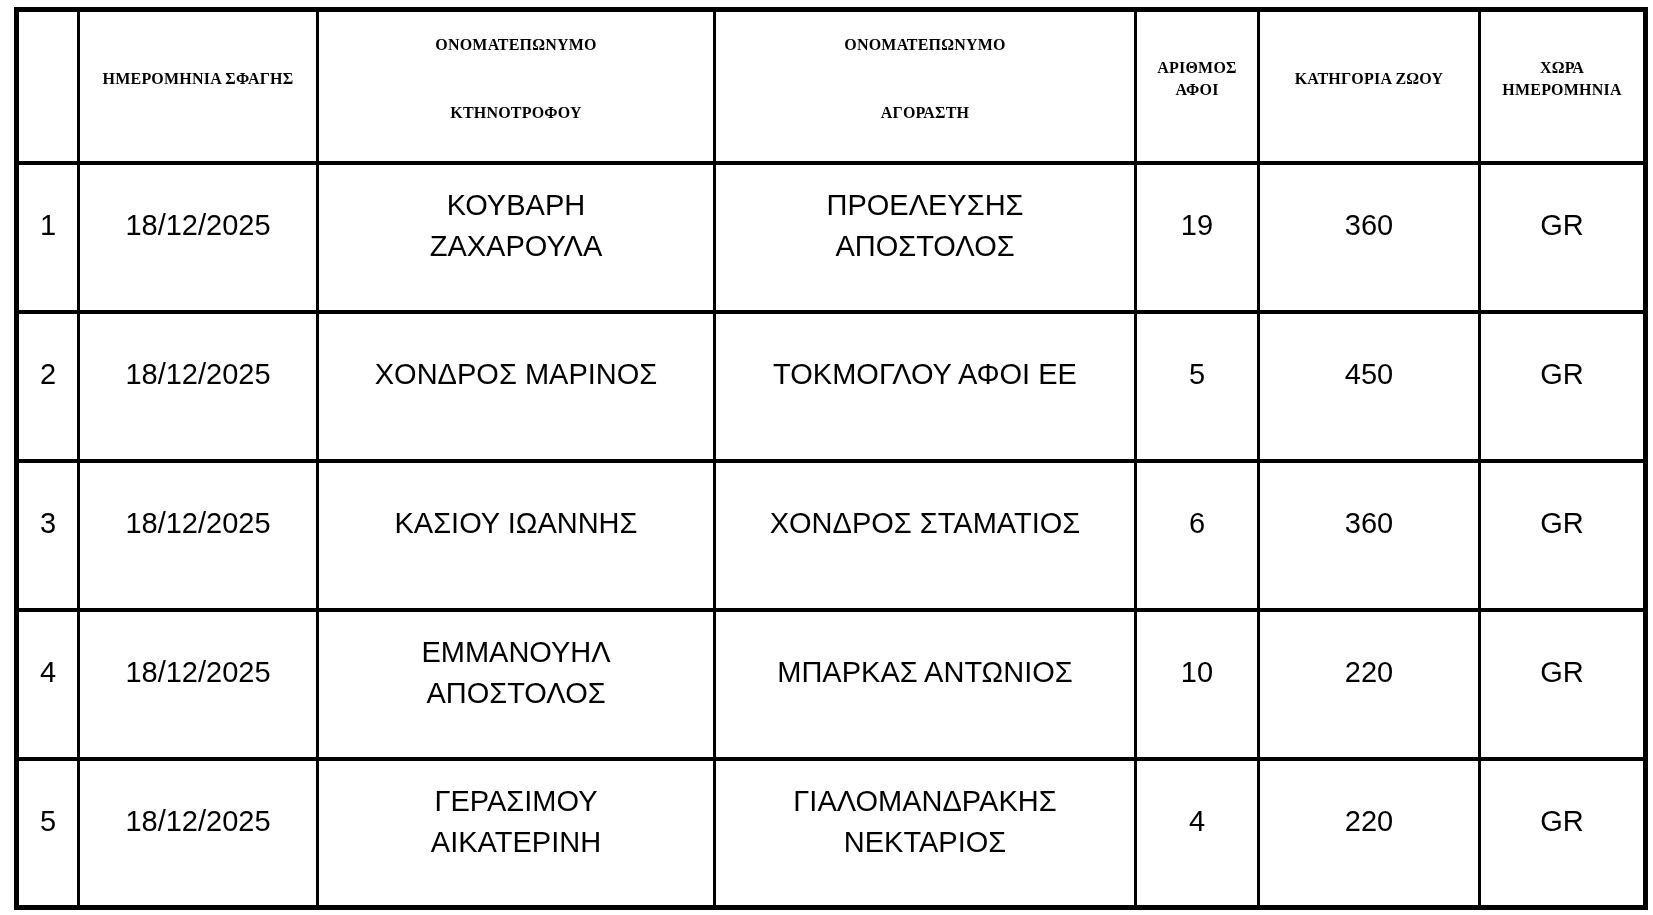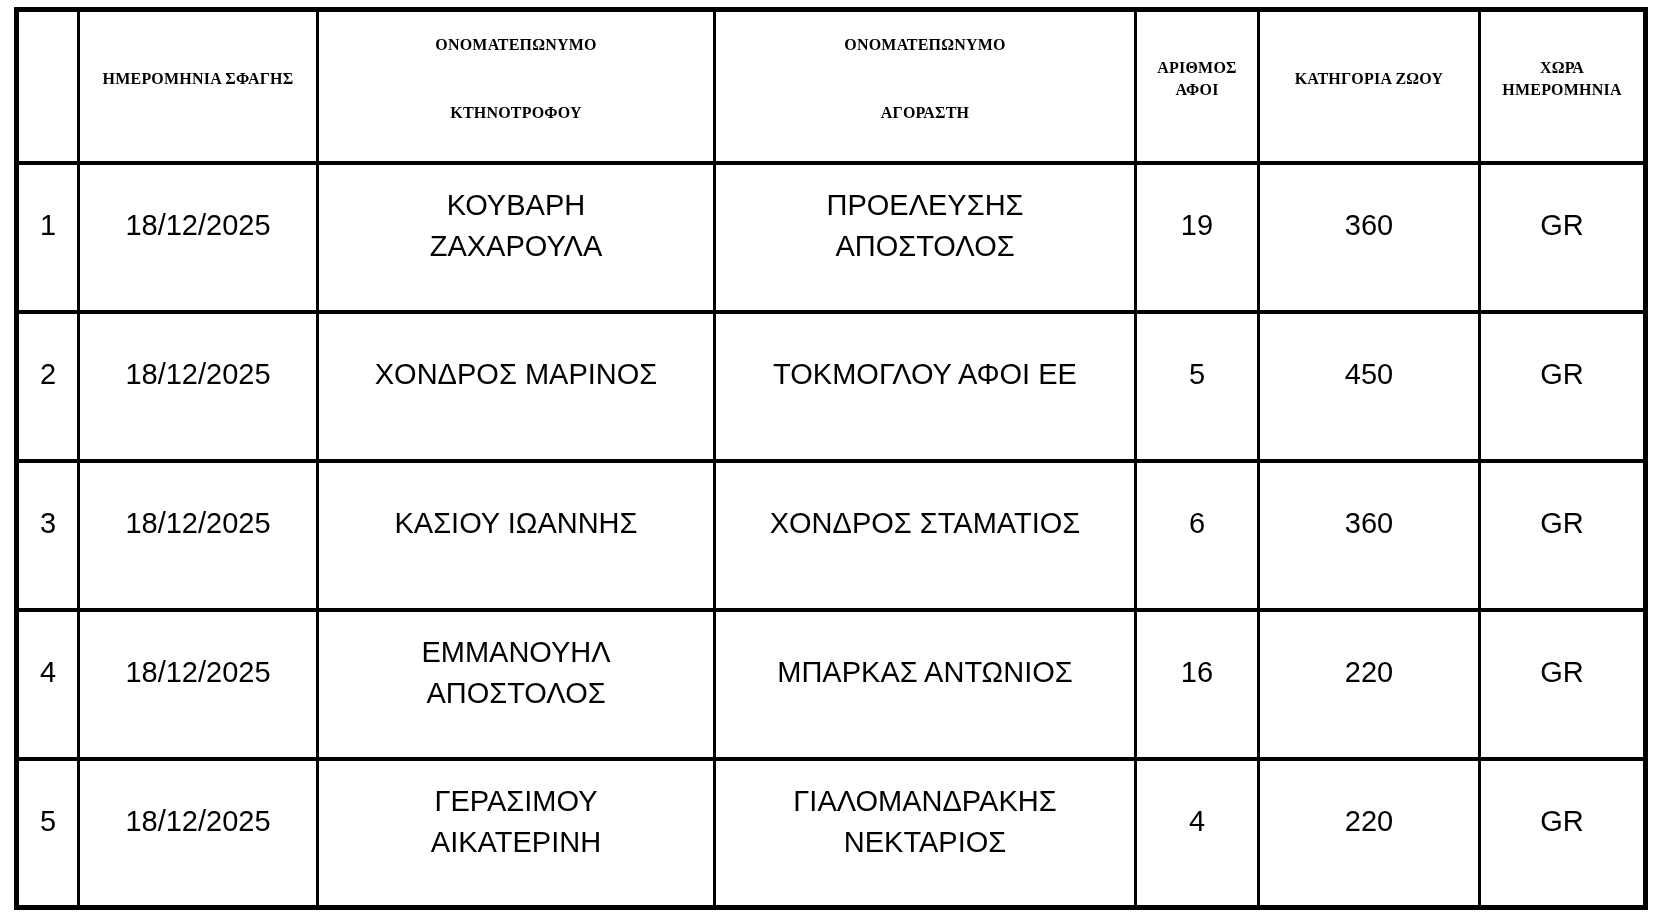--- a/index.html
+++ b/index.html
@@ -200,21 +200,21 @@
             <div class="cell-line">18/12/2025</div>
           </td>
           <td>
             <div class="cell-line">ΕΜΜΑΝΟΥΗΛ</div>
             <div class="cell-line">ΑΠΟΣΤΟΛΟΣ</div>
           </td>
           <td>
             <div class="cell-line">ΜΠΑΡΚΑΣ ΑΝΤΩΝΙΟΣ</div>
           </td>
           <td>
-            <div class="cell-line">16</div>
+            <div class="cell-line">10</div>
           </td>
           <td>
             <div class="cell-line">220</div>
           </td>
           <td>
             <div class="cell-line">GR</div>
           </td>
         </tr>
         <tr>
           <td>

